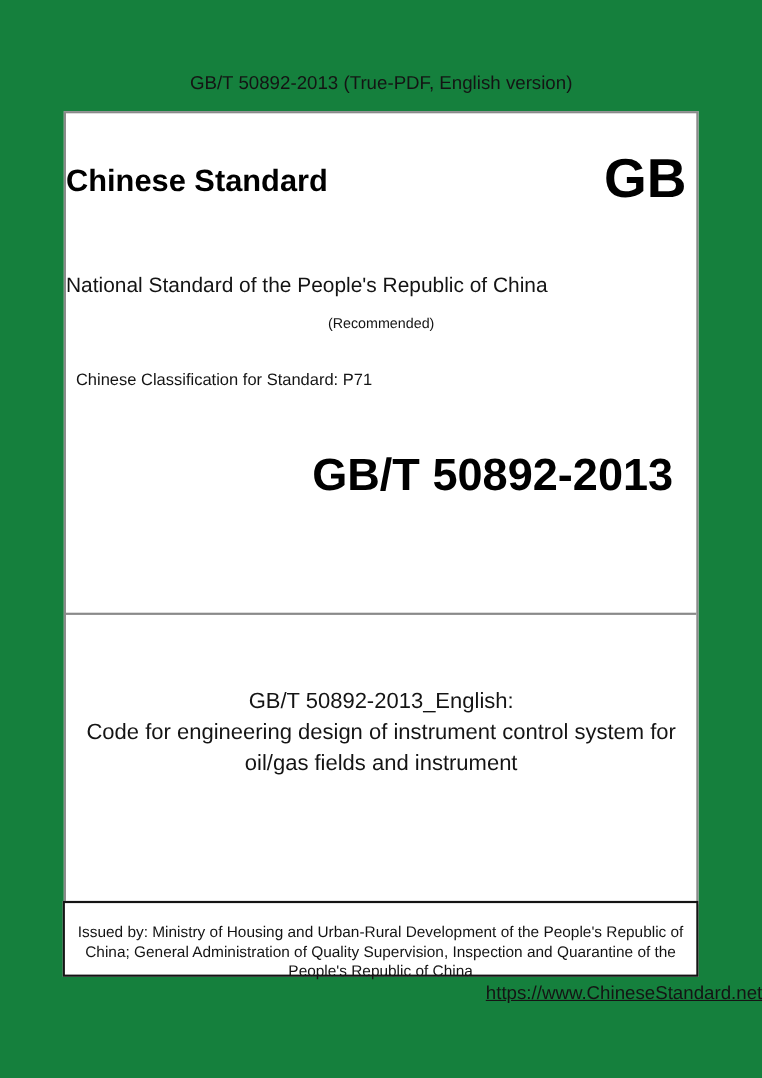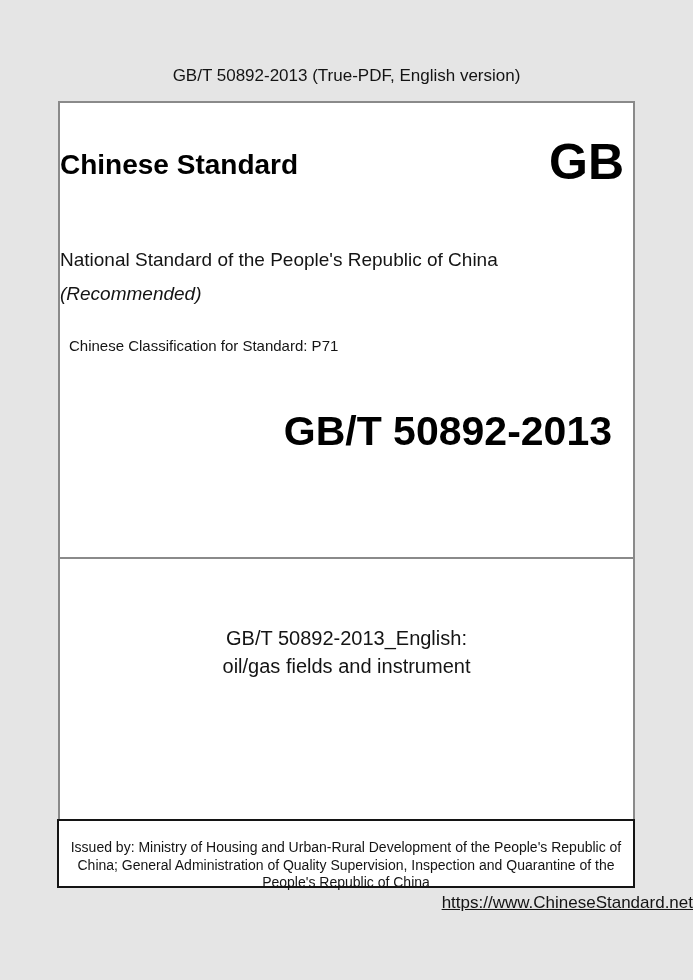--- a/index.html
+++ b/index.html
@@ -5,21 +5,21 @@
   * { margin: 0; padding: 0; box-sizing: border-box; }
   html, body { background: #ffffff; }
   body {
     width: 693px;
     height: 980px;
     position: relative;
     font-family: "Liberation Sans", "DejaVu Sans", sans-serif;
     color: #141414;
     overflow: hidden;
   }
-  .page { position: absolute; inset: 0; background: #e5e5e5; }
+  .page { position: absolute; inset: 0; background: #15803d; }
 
   .header {
     position: absolute;
     top: 66px; left: 0;
     width: 100%;
     text-align: center;
     font-size: 17px;
     line-height: 20px;
     color: #141414;
   }
@@ -53,23 +53,23 @@
     position: absolute;
     top: 145px; left: 0;
     width: 100%;
     font-size: 19px;
     line-height: 24px;
   }
   .main-box .subtitle2 {
     position: absolute;
     top: 179px; left: 0;
     width: 100%;
-    font-size: 19px;
+    text-align: center;
+    font-size: 13px;
     line-height: 24px;
-    font-style: italic;
   }
   .main-box .classification {
     position: absolute;
     top: 234px; left: 9px;
     font-size: 15px;
     line-height: 18px;
   }
   .main-box .std-number {
     position: absolute;
     top: 305px; left: 0;
@@ -131,20 +131,21 @@
   <div class="main-box">
     <div class="title">Chinese Standard</div>
     <div class="gb-logo">GB</div>
     <div class="subtitle1">National Standard of the People's Republic of China</div>
     <div class="subtitle2">(Recommended)</div>
     <div class="classification">Chinese Classification for Standard: P71</div>
     <div class="std-number">GB/T 50892-2013</div>
     <div class="divider"></div>
     <div class="english-title">
       <div>GB/T 50892-2013_English:</div>
+      <div>Code for engineering design of instrument control system for</div>
       <div>oil/gas fields and instrument</div>
     </div>
   </div>
 
   <div class="issued-box">
     <div>Issued by: Ministry of Housing and Urban-Rural Development of the People's Republic of</div>
     <div>China; General Administration of Quality Supervision, Inspection and Quarantine of the</div>
     <div>People's Republic of China</div>
   </div>
 

